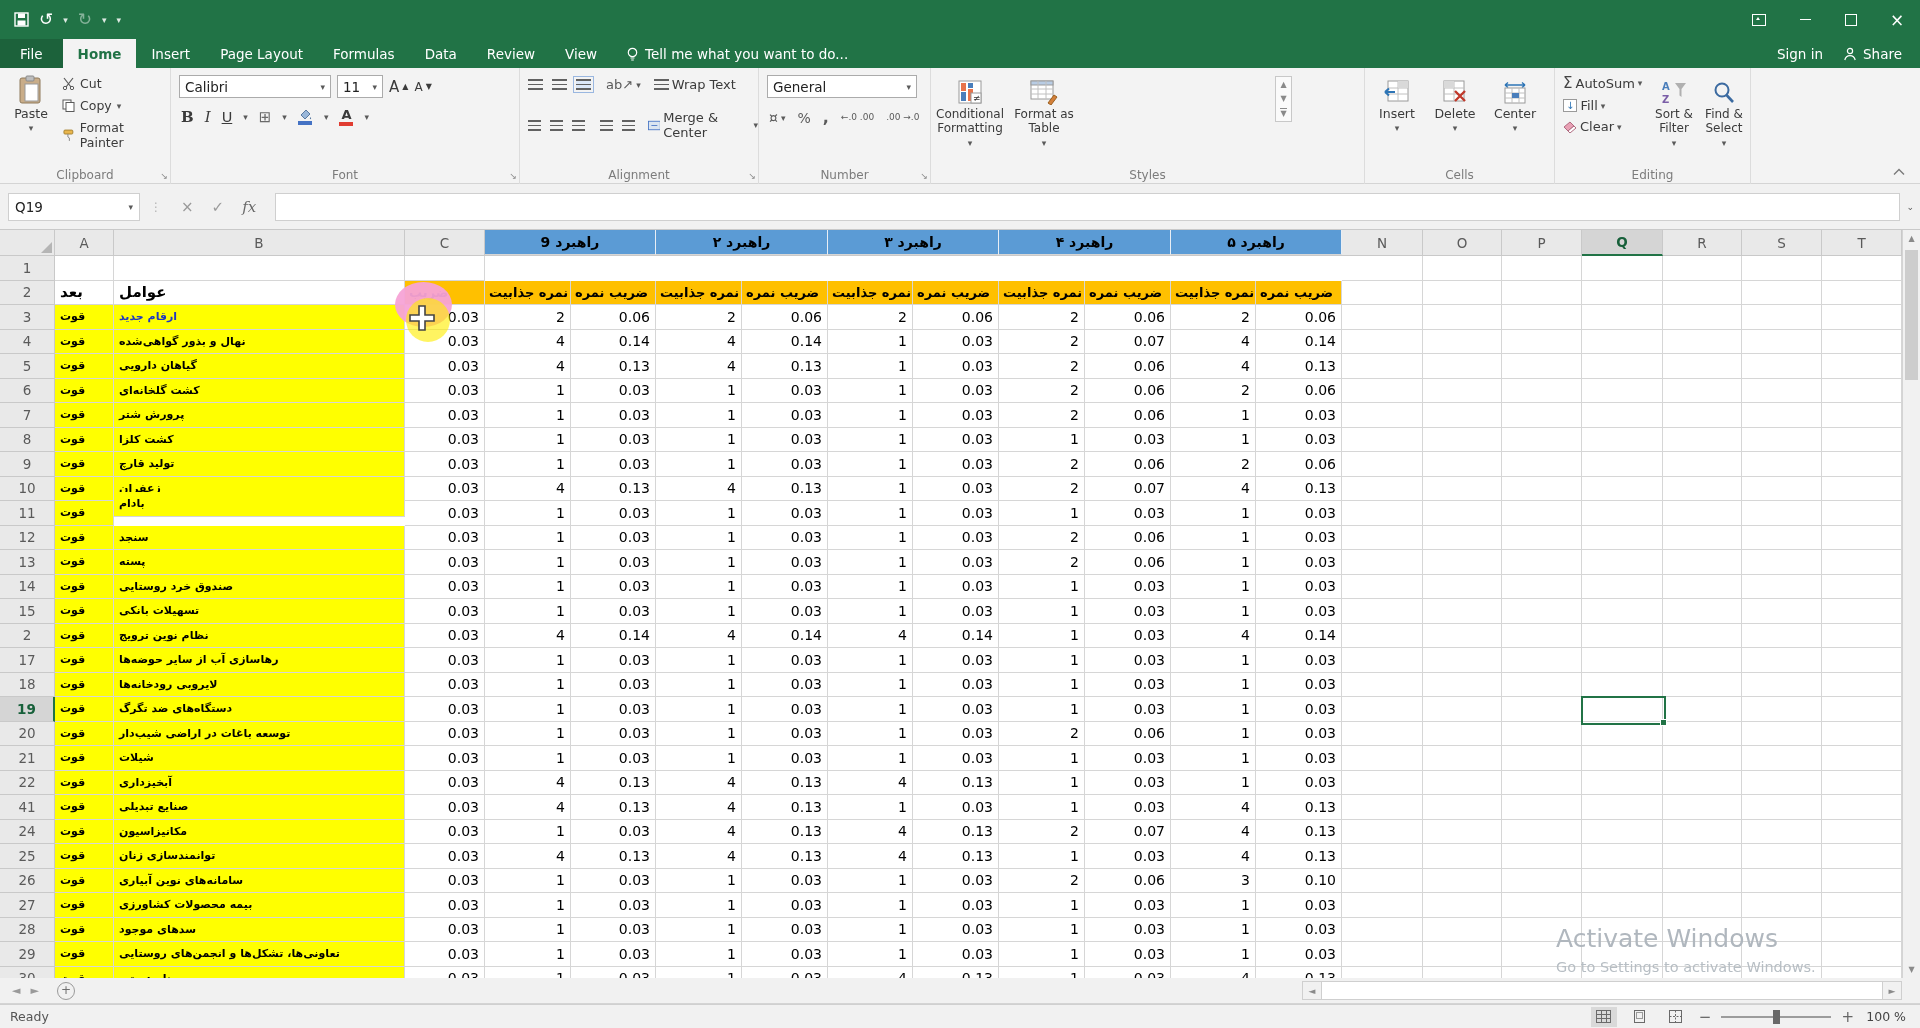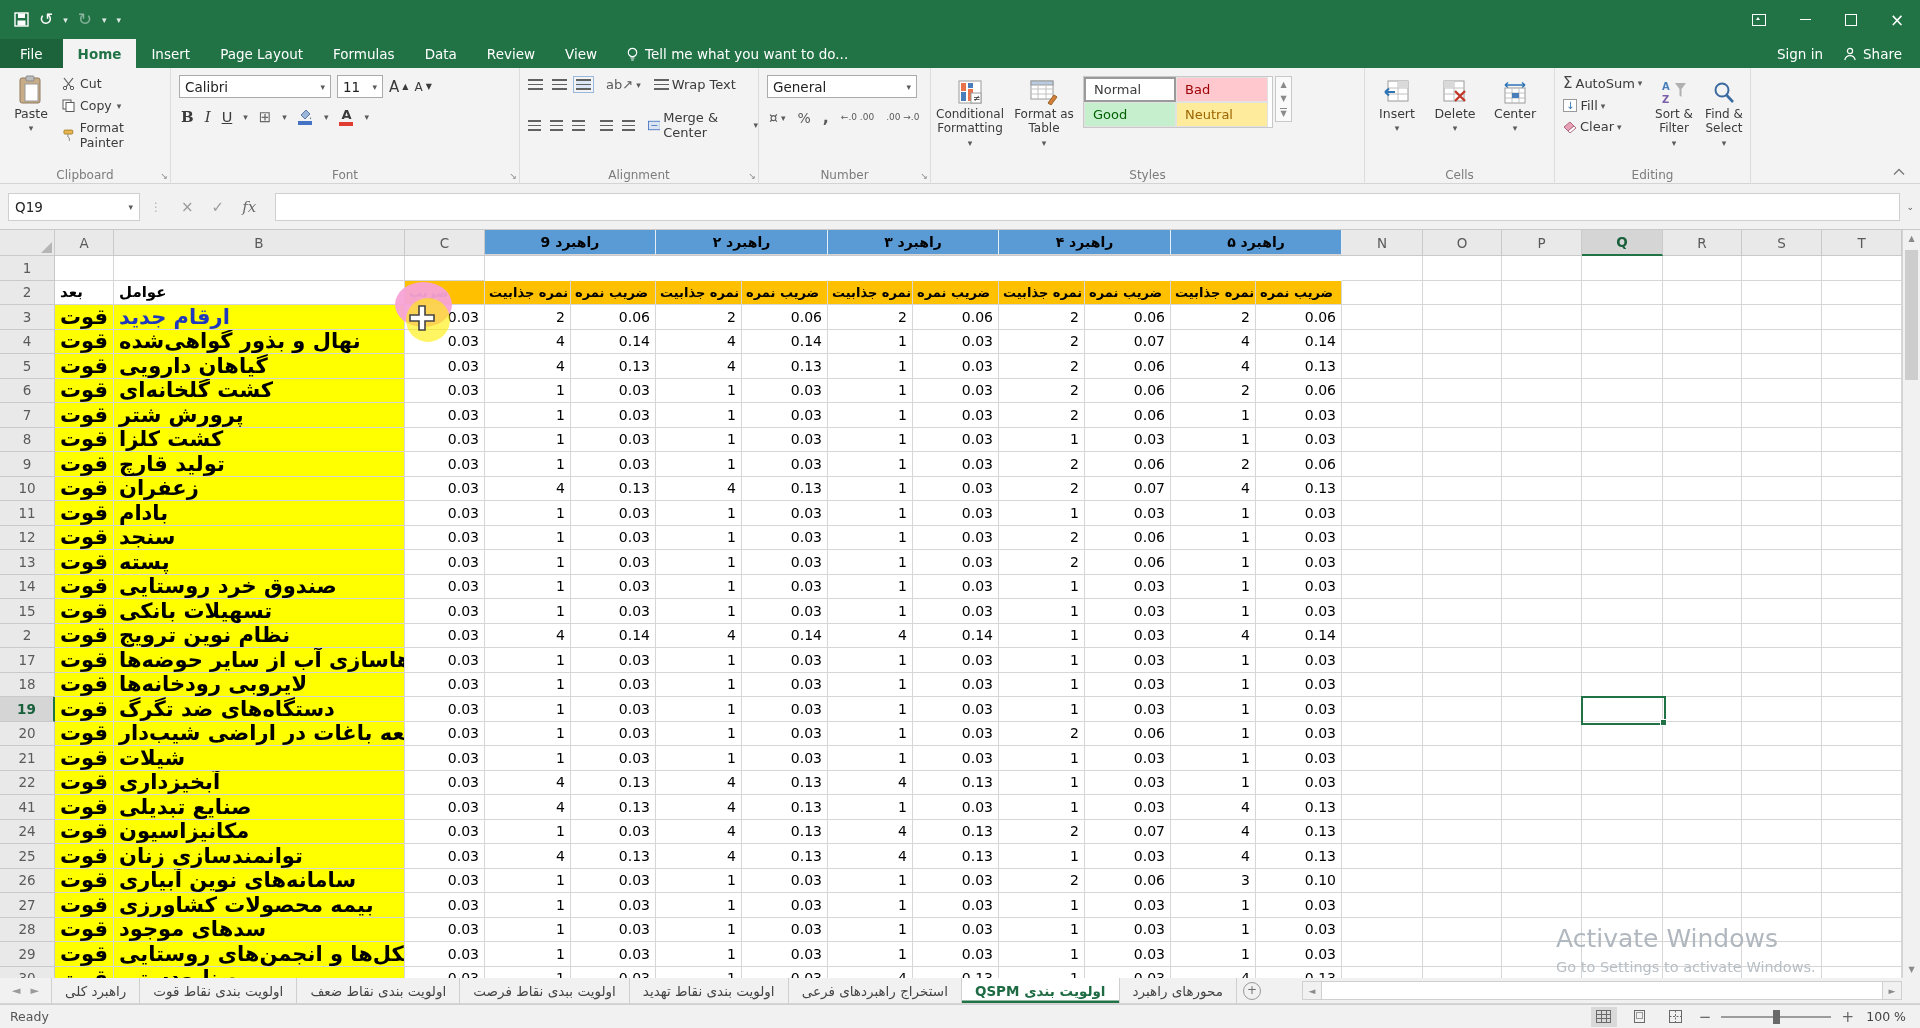--- a/index.html
+++ b/index.html
@@ -52,21 +52,21 @@
   
   #fbar{left:0;top:184px;width:1920px;height:46px;background:#f1f1f1;display:flex;align-items:center;border-bottom:1px solid #c9c9c9}
   #namebox{width:118px;height:26px;background:#fff;border:1px solid #cfcfcf;margin-left:8px;display:flex;align-items:center;font-size:13.5px;color:#222;padding:0 6px;justify-content:space-between}
   .fsep{color:#b5b5b5;font-size:12px;margin:0 10px}
   .fbtn{color:#9a9a9a;font-size:15px;margin:0 9px}
   #finput{flex:1;height:26px;background:#fff;border:1px solid #cfcfcf;margin:0 6px 0 10px}
   
   #grid{left:0;top:230px;width:1902px;height:748px;overflow:hidden;background:#fff}
   .cell{position:absolute;box-sizing:border-box;border-right:1px solid #d6d6d6;border-bottom:1px solid #d6d6d6;background:#fff;font-size:14px;color:#000;display:flex;align-items:center;justify-content:flex-end;padding:0 5px;overflow:hidden;white-space:nowrap}
   .cell.yellow{background:#ffff00}
-  .cell.fa{direction:rtl;font-weight:bold;font-size:21px}
+  .cell.fa{direction:rtl;font-weight:bold;font-size:11px}
   .cell.gold{background:#ffc000;font-weight:bold;font-size:13px;direction:rtl;padding:0 4px}
   .cell.blueh{background:#5b9bd5;justify-content:center;font-weight:bold;font-size:14px;direction:rtl;border-right:1px solid #e8eef5}
   .cell.hdr2{font-weight:bold;direction:rtl;font-size:15px}
   .hcell{position:absolute;box-sizing:border-box;background:#e9e9e9;border-right:1px solid #c9c9c9;border-bottom:1px solid #c9c9c9;color:#5a5a5a;font-size:13.5px;display:flex;align-items:center;justify-content:center}
   .hcell.sel{background:#d5d5d5;color:#17603a;font-weight:bold}
   .hcell.selc{border-bottom:2px solid #217346}
   .hcell.selr{border-right:2px solid #217346}
   #corner{position:absolute;left:0;top:0;background:#e9e9e9;border-right:1px solid #c9c9c9;border-bottom:1px solid #c9c9c9;box-sizing:border-box}
   #corner:after{content:"";position:absolute;right:2px;bottom:2px;border-left:11px solid transparent;border-bottom:11px solid #b5b5b5}
   #selbox{position:absolute;border:2px solid #217346;z-index:4}
@@ -315,26 +315,20 @@
       <span class="ic">
         <svg width="28" height="26" viewBox="0 0 28 26">
             <rect x="1" y="2" width="22" height="18" fill="#fff" stroke="#9a9a9a"></rect>
             <rect x="1" y="2" width="22" height="4" fill="#b8cce4" stroke="#9a9a9a"></rect>
             <path d="M1 10h22M1 15h22M8 2v18M16 2v18" stroke="#c0c0c0"></path>
             <path d="M18 24l6-8 3 2-6 8z" fill="#d4803a" stroke="#9a6020"></path>
           </svg>
       </span>
       <span class="twoline">Format as Table</span>
       <span class="caret">▾</span>
-    </div>
-    <div class="srow" style="left:152px;top:8px;gap:0;flex-wrap:wrap;width:188px;border:1px solid #c8c8c8;background:#fff">
-      <div class="stylebox" style="border:2px solid #9a9a9a">Normal</div>
-      <div class="stylebox" style="background:#ffc7ce;color:#9c0006">Bad</div>
-      <div class="stylebox" style="background:#c6efce;color:#006100">Good</div>
-      <div class="stylebox" style="background:#ffeb9c;color:#9c6500">Neutral</div>
     </div>
     <div class="srow" style="left:344px;top:8px;flex-direction:column;gap:5px;color:#8a8a8a;font-size:8px;border:1px solid #c8c8c8;width:15px;align-items:center;padding:3px 0;background:#fafafa">
       <span>▲</span>
       <span>▼</span>
       <span style="border-top:1px solid #8a8a8a">▼</span>
     </div>
     <div class="glabel">Styles</div>
   </div>
 
   <div class="rgroup" style="left:1365px;width:190px">
@@ -676,21 +670,21 @@
     <div class="cell" style="left: 1171px; top: 246.5px; width: 85px; height: 24.5px;">4</div>
     <div class="cell" style="left: 1256px; top: 246.5px; width: 86px; height: 24.5px;">0.13</div>
     <div class="cell" style="left: 1342px; top: 246.5px; width: 81px; height: 24.5px;"></div>
     <div class="cell" style="left: 1423px; top: 246.5px; width: 79px; height: 24.5px;"></div>
     <div class="cell" style="left: 1502px; top: 246.5px; width: 80px; height: 24.5px;"></div>
     <div class="cell" style="left: 1582px; top: 246.5px; width: 81px; height: 24.5px;"></div>
     <div class="cell" style="left: 1663px; top: 246.5px; width: 79px; height: 24.5px;"></div>
     <div class="cell" style="left: 1742px; top: 246.5px; width: 80px; height: 24.5px;"></div>
     <div class="cell" style="left: 1822px; top: 246.5px; width: 80px; height: 24.5px;"></div>
     <div class="cell yellow fa" style="left: 55px; top: 271px; width: 59px; height: 24.5px;">قوت</div>
-    <div class="cell yellow fa" style="left: 114px; top: 271px; width: 291px; height: 24.5px;">بادام</div>
+    <div class="cell yellow fa" style="left: 114px; top: 262px; width: 291px; height: 24.5px;">بادام</div>
     <div class="cell" style="left: 405px; top: 271px; width: 80px; height: 24.5px;">0.03</div>
     <div class="cell" style="left: 485px; top: 271px; width: 86px; height: 24.5px;">1</div>
     <div class="cell" style="left: 571px; top: 271px; width: 85px; height: 24.5px;">0.03</div>
     <div class="cell" style="left: 656px; top: 271px; width: 86px; height: 24.5px;">1</div>
     <div class="cell" style="left: 742px; top: 271px; width: 86px; height: 24.5px;">0.03</div>
     <div class="cell" style="left: 828px; top: 271px; width: 85px; height: 24.5px;">1</div>
     <div class="cell" style="left: 913px; top: 271px; width: 86px; height: 24.5px;">0.03</div>
     <div class="cell" style="left: 999px; top: 271px; width: 86px; height: 24.5px;">1</div>
     <div class="cell" style="left: 1085px; top: 271px; width: 86px; height: 24.5px;">0.03</div>
     <div class="cell" style="left: 1171px; top: 271px; width: 85px; height: 24.5px;">1</div>
@@ -1104,30 +1098,20 @@
 <div id="glow" style="left:406px;top:298px"></div>
 <svg id="cursor" style="left:408px;top:304px" width="28" height="28" viewBox="0 0 28 28">
   <path d="M11 2h6v9h9v6h-9v9h-6v-9H2v-6h9z" fill="#fff" stroke="#444" stroke-width="1.6"></path>
 </svg>
 
 <div id="sheetbar" class="abs">
   <div class="snav">
     <span>◄</span>
     <span>►</span>
   </div>
-  <div id="stabs" style="display:flex;align-items:stretch">
-      <div class="stab">راهبرد کلی</div>
-      <div class="stab">اولویت بندی نقاط قوت</div>
-      <div class="stab">اولویت بندی نقاط ضعف</div>
-      <div class="stab">اولویت ببدی نقاط فرصت</div>
-      <div class="stab">اولویت بندی نقاط تهدید</div>
-      <div class="stab">استخراج راهبردهای فرعی</div>
-      <div class="stab active">اولویت بندی QSPM</div>
-      <div class="stab">محورهای راهبرد</div>
-    </div>
   <div class="addsheet">
       <span>+</span>
     </div>
 </div>
 <div id="hscroll">
   <span class="ha">◄</span>
   <span class="track"></span>
   <span class="ha">►</span>
 </div>
 

